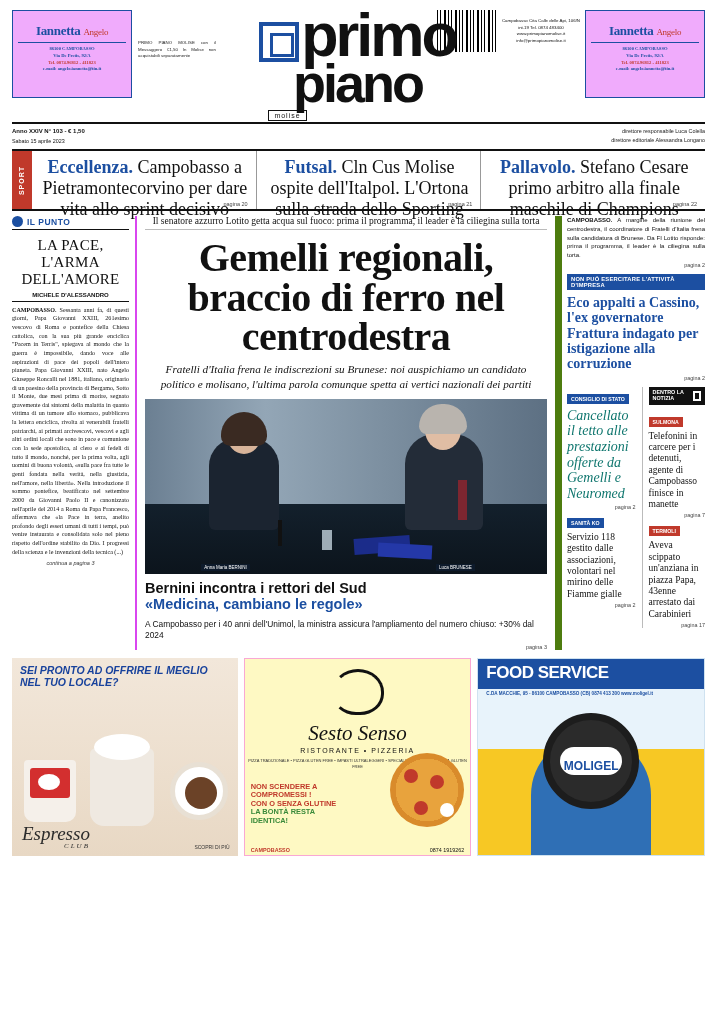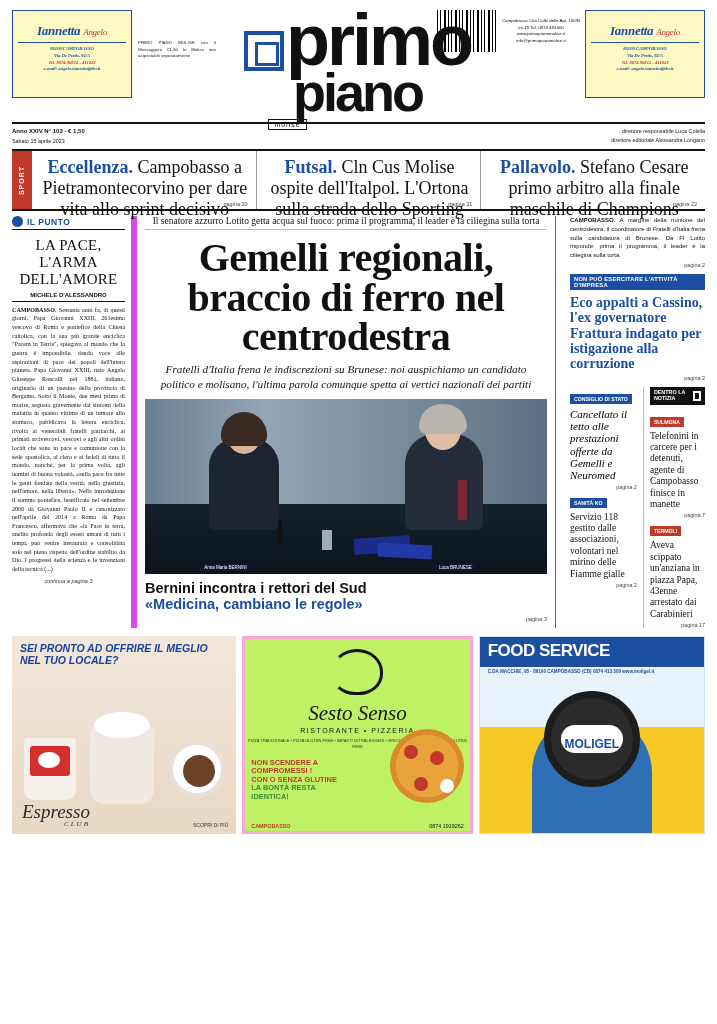--- a/index.html
+++ b/index.html
@@ -9,44 +9,44 @@
     background:#ffffff;
     font-family:"Liberation Serif", serif;
     color:#111;
     overflow:hidden;
   }
   .page { position:relative; width:717px; height:1024px; padding:10px 12px 0 12px; }
 
   
   .masthead { display:flex; align-items:flex-start; height:110px; }
   .ad-box {
-    width:120px; height:88px; border:1px solid #1c4fa1; background:#fef9c3;
+    width:120px; height:88px; border:1px solid #1c4fa1; background:#f0abfc;
     display:flex; flex-direction:column; align-items:center; justify-content:flex-start;
-    padding:3px 2px; text-align:center;font-style:italic;
+    padding:3px 2px; text-align:center;
   }
   .ad-box .brand {
     font-family:"Liberation Serif", serif; font-size:13px; font-weight:bold; color:#1c4fa1;
     letter-spacing:-0.3px; line-height:1.1; margin-top:10px;
   }
   .ad-box .brand .small { font-size:9px; font-weight:normal; color:#c0392b;}
   .ad-box .line { width:94%; height:1px; background:#1c4fa1; margin:4px 0 3px;}
   .ad-box .addr { font-size:4.6px; line-height:1.45; color:#1c4fa1; font-weight:bold;}
   .ad-box .addr .red { color:#c0392b; }
 
   .mast-mid { flex:1; display:flex; align-items:flex-start; }
   .mast-meta {
     width:88px; font-family:"Liberation Sans", sans-serif; font-size:4.4px;
     line-height:1.5; color:#222; padding:30px 4px 0 6px; text-align:justify;
   }
   .logo-wrap { flex:1; position:relative; text-align:center; padding-top:2px; }
   .logo-primo, .logo-piano {
     font-family:"Liberation Sans", sans-serif; font-weight:bold; letter-spacing:-3px;
     color:#111; line-height:0.78;
   }
-  .logo-primo { font-size:72px; }
+  .logo-primo { font-size:61px; }
   .logo-piano { font-size:54px; }
   .logo-sq {
     display:inline-block; width:40px; height:40px; border:4px solid #1c4fa1;
     vertical-align:-6px; margin-right:2px; position:relative; background:#fff;
   }
   .logo-sq:after {
     content:""; position:absolute; left:7px; top:7px; width:18px; height:18px;
     border:3px solid #1c4fa1; transform:rotate(0deg);
   }
   .molise-tag {
@@ -79,23 +79,23 @@
   }
   .sport-tab span { transform:rotate(-90deg); white-space:nowrap; }
   .sport-cell { flex:1; padding:6px 8px 0 10px; position:relative; }
   .sport-cell + .sport-cell { border-left:1px solid #999; }
   .sport-cell h3 { margin:0; font-size:18px; font-weight:normal; line-height:1.15; color:#111;text-align:center; }
   .sport-cell h3 b { color:#1c4fa1; }
   .sport-page { position:absolute; right:8px; bottom:2px; font-family:"Liberation Sans", sans-serif; font-size:5.5px; color:#444; }
 
   
   .main { display:flex; margin-top:5px; }
-  .col-left { width:125px; padding-right:6px; border-right:6px solid #d946ef; }
+  .col-left { width:125px; padding-right:6px; border-right:2px solid #d946ef; }
   .col-center { flex:1; padding:0 8px; }
-  .col-right { width:150px; padding-left:14px; border-left:1px solid #4d7c0f; }
+  .col-right { width:150px; padding-left:5px; border-left:7px solid #4d7c0f; }
 
   
   .punto-head { display:flex; align-items:center; gap:4px; border-bottom:1px solid #111; padding-bottom:2px;}
   .punto-dot { width:11px; height:11px; border-radius:50%; background:#1c4fa1; }
   .punto-head span { font-family:"Liberation Sans", sans-serif; font-size:8.5px; font-weight:bold; color:#1c4fa1; letter-spacing:.5px;}
   .punto-title { text-align:center; font-size:15px; line-height:1.12; margin:7px 0 4px; letter-spacing:.3px;}
   .punto-author { text-align:center; font-family:"Liberation Sans", sans-serif; font-size:6px; font-weight:bold; border-bottom:1px solid #111; padding-bottom:3px; margin-bottom:4px;}
   .punto-body { font-size:6.1px; line-height:1.42; text-align:justify; hyphens:auto; }
   .punto-body b { font-weight:bold; }
   .punto-cont { text-align:center; font-family:"Liberation Sans", sans-serif; font-size:5.5px; font-style:italic; margin-top:4px; color:#333;}
@@ -150,41 +150,41 @@
   .r-head { font-size:14px; line-height:1.1; color:#1c4fa1; margin:0 0 3px; }
   .r-split { display:flex; gap:6px; margin-top:6px; }
   .r-col-a { width:74px; }
   .r-col-b { width:68px; border-left:1px solid #bbb; padding-left:6px;}
   .badge { display:inline-block; background:#1c4fa1; color:#fff; font-family:"Liberation Sans", sans-serif;
     font-size:5.2px; font-weight:bold; padding:2px 4px; margin-bottom:4px; }
   .badge.red { background:#c0392b; }
   .dentro { background:#111; color:#fff; font-family:"Liberation Sans", sans-serif; font-size:5.4px;
     font-weight:bold; padding:3px 4px; display:flex; align-items:center; justify-content:space-between; margin-bottom:5px; line-height:1.1;}
   .dentro .sq { width:10px; height:10px; border:2px solid #fff; }
-  .r-ital { font-style:italic; font-size:11px; line-height:1.12; color:#000000; margin:0; }
+  .r-ital { font-style:italic; font-size:14px; line-height:1.12; color:#0f766e; margin:0; }
   .r-news { font-size:9.5px; line-height:1.2; margin:0; }
 
   
   .ads { display:flex; gap:6px; margin-top:8px; height:198px; }
   .ad1 { flex:1; position:relative; background:linear-gradient(180deg,#f2e7da 0%,#e8d8c4 100%); overflow:hidden;}
   .ad1 .hdr { position:absolute; top:6px; left:8px; right:8px; color:#18429c; font-family:"Liberation Sans", sans-serif;
     font-size:10.5px; font-weight:bold; font-style:italic; line-height:1.15; }
   .ad1 .cupA { position:absolute; left:12px; bottom:34px; width:52px; height:62px; background:#f5f0ea; border-radius:4px 4px 10px 10px; }
   .ad1 .cupA:before{ content:""; position:absolute; left:6px; top:8px; right:6px; height:30px; background:#d32f2f; border-radius:3px;}
   .ad1 .cupA:after{ content:""; position:absolute; left:14px; top:14px; width:22px; height:16px; background:#fff; border-radius:50%;}
   .ad1 .cupB { position:absolute; left:78px; bottom:30px; width:64px; height:78px; background:#efe9e1; border-radius:6px 6px 14px 14px;}
   .ad1 .cupB:before{ content:""; position:absolute; left:4px; top:-14px; width:56px; height:26px; background:#fff; border-radius:50%;}
   .ad1 .cupC { position:absolute; right:10px; bottom:36px; width:58px; height:58px; background:#fff; border-radius:50%; border:5px solid #e8e0d4;}
   .ad1 .cupC:after{ content:""; position:absolute; left:10px; top:10px; width:32px; height:32px; border-radius:50%; background:#6b4227;}
   .ad1 .logo { position:absolute; left:10px; bottom:6px; font-family:"Liberation Serif", serif; font-style:italic;
     font-size:19px; color:#2b2b2b;text-align:right; }
   .ad1 .logo small { font-size:7px; display:block; letter-spacing:2px; margin-top:-3px;}
   .ad1 .cta { position:absolute; right:8px; bottom:6px; font-family:"Liberation Sans", sans-serif; font-size:5px; color:#333;}
 
-  .ad2 { flex:1; position:relative; background:#bef264; border:3px solid #f9a8d4; overflow:hidden; }
+  .ad2 { flex:1; position:relative; background:#fef9c3; border:1px solid #f9a8d4; overflow:hidden; }
   .ad2 .mark { position:absolute; top:10px; left:50%; transform:translateX(-50%); width:52px; height:46px;
     border:3px solid #111; border-radius:50% 50% 46% 46%; border-left-color:transparent; }
   .ad2 .name { position:absolute; top:62px; left:0; right:0; text-align:center; font-family:"Liberation Serif", serif;
     font-style:italic; font-size:21px; color:#111; }
   .ad2 .sub { position:absolute; top:88px; left:0; right:0; text-align:center; font-family:"Liberation Sans", sans-serif;
     font-size:7px; letter-spacing:1.5px; color:#111; }
   .ad2 .micro { position:absolute; top:99px; left:0; right:0; text-align:center; font-family:"Liberation Sans", sans-serif;
     font-size:4px; color:#333; line-height:1.5; }
   .ad2 .burst { position:absolute; left:6px; bottom:30px; width:92px; color:#c0392b;
     font-family:"Liberation Sans", sans-serif; font-size:7.4px; font-weight:bold; line-height:1.15; }
@@ -321,20 +321,21 @@
         <div class="glass"></div>
         <div class="mic"></div>
         <div class="nameplate1">Anna Maria BERNINI</div>
         <div class="nameplate2">Luca BRUNESE</div>
       </div>
 
       <div class="cap-title">
         <span>Bernini incontra i rettori del Sud</span><br>
         <span class="blue">«Medicina, cambiano le regole»</span>
       </div>
+      <div class="cap-sub">A Campobasso per i 40 anni dell'Unimol, la ministra assicura l'ampliamento del numero chiuso: +30% dal 2024</div>
       <div class="cap-page">pagina 3</div>
     </div>
 
     <div class="col-right">
       <div class="r-text"><b>CAMPOBASSO.</b><span> A margine della riunione del centrodestra, il coordinatore di Fratelli d'Italia frena sulla candidatura di Brunese. Da FI Lotito risponde: prima il programma, il leader è la ciliegina sulla torta.</span></div>
       <div class="r-page">pagina 2</div>
 
       <div class="tagbar">NON PUÒ ESERCITARE L'ATTIVITÀ D'IMPRESA</div>
       <h2 class="r-head">Eco appalti a Cassino, l'ex governatore Frattura indagato per istigazione alla corruzione</h2>
       <div class="r-page">pagina 2</div>

